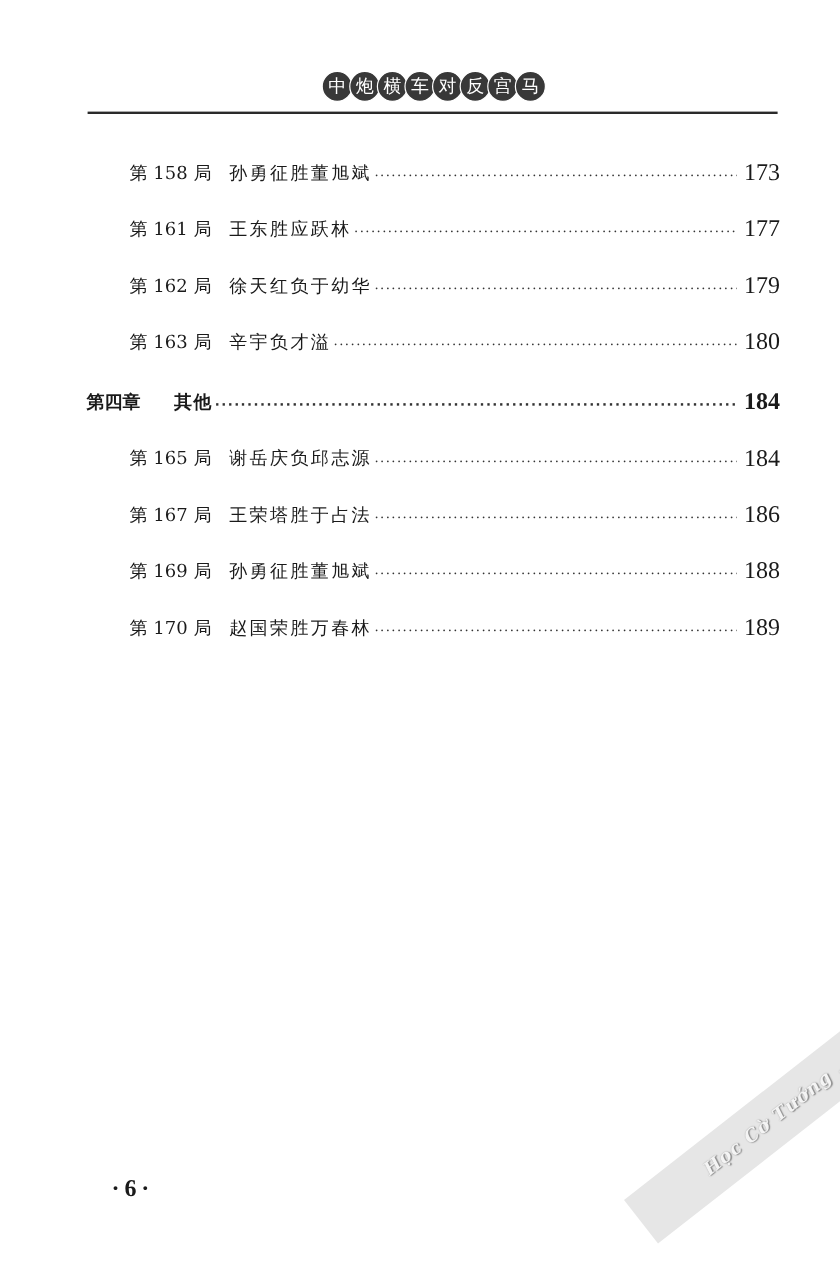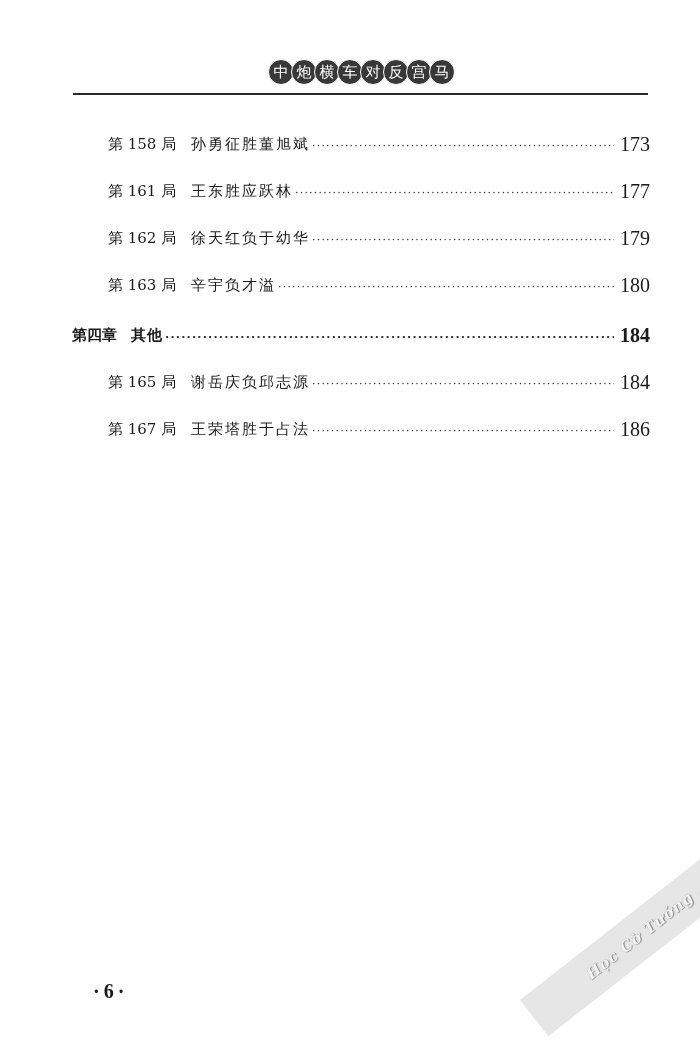--- a/index.html
+++ b/index.html
@@ -16,21 +16,21 @@
   .toc { position: absolute; top: 110px; left: 72px; width: 578px; }
   .row { position: relative; height: 25px; display: flex; align-items: center; font-size: 15px; }
   .row.game { padding-left: 36px; margin-top: 22px; }
   .row .num { width: 83px; white-space: nowrap; }
   .row .title { white-space: nowrap; letter-spacing: 2px; }
   .row .dots { flex: 1; overflow: hidden; white-space: nowrap; color: #333; margin: 0 6px 0 2px;
                letter-spacing: 1.2px; font-size: 11px; padding-top: 4px; }
   .row .dots::before { content: "\00B7\00B7\00B7\00B7\00B7\00B7\00B7\00B7\00B7\00B7\00B7\00B7\00B7\00B7\00B7\00B7\00B7\00B7\00B7\00B7\00B7\00B7\00B7\00B7\00B7\00B7\00B7\00B7\00B7\00B7\00B7\00B7\00B7\00B7\00B7\00B7\00B7\00B7\00B7\00B7\00B7\00B7\00B7\00B7\00B7\00B7\00B7\00B7\00B7\00B7\00B7\00B7\00B7\00B7\00B7\00B7\00B7\00B7\00B7\00B7\00B7\00B7\00B7\00B7\00B7\00B7\00B7\00B7\00B7\00B7\00B7\00B7\00B7\00B7\00B7\00B7\00B7\00B7\00B7\00B7\00B7\00B7\00B7\00B7\00B7\00B7\00B7\00B7\00B7\00B7\00B7\00B7\00B7\00B7\00B7\00B7\00B7"; }
   .row .page { width: 30px; text-align: right; font-family: "Liberation Serif", serif; font-size: 20px; }
   .row.chapter { font-family: "DejaVu Sans", sans-serif; font-weight: bold; font-size: 15px; }
-  .row.chapter .num { width: auto; margin-right: 14px; }
+  .row.chapter .num { width: auto; margin-right: 28px; }
   .row.chapter .title { letter-spacing: 1px; text-align: center; }
   .gap { height: 25px; }
 
   .page-number { position: absolute; top: 980px; left: 93px; font-family: "Liberation Serif", serif;
                  font-weight: bold; font-size: 20px; letter-spacing: 4px; }
 
   .watermark { position: absolute; left: 520px; top: 1000px; width: 320px; height: 46px;
                background: #e6e6e6; transform: rotate(-38deg); transform-origin: left top;
                display: flex; align-items: center; justify-content: center; }
   .watermark span { font-family: "DejaVu Serif", serif; font-style: italic; font-weight: bold;
@@ -92,19 +92,31 @@
     <span class="title">谢岳庆负邱志源</span>
     <span class="dots"></span>
     <span class="page">184</span>
   </div>
   <div class="row game">
     <span class="num">第 167 局</span>
     <span class="title">王荣塔胜于占法</span>
     <span class="dots"></span>
     <span class="page">186</span>
   </div>
+  <div class="row game">
+    <span class="num">第 169 局</span>
+    <span class="title">孙勇征胜董旭斌</span>
+    <span class="dots"></span>
+    <span class="page">188</span>
+  </div>
+  <div class="row game">
+    <span class="num">第 170 局</span>
+    <span class="title">赵国荣胜万春林</span>
+    <span class="dots"></span>
+    <span class="page">189</span>
+  </div>
 </div>
 
 <div class="page-number">·6·</div>
 
 <div class="watermark">
   <span>Học Cờ Tướng . Net</span>
 </div>
 
 </body></html>

